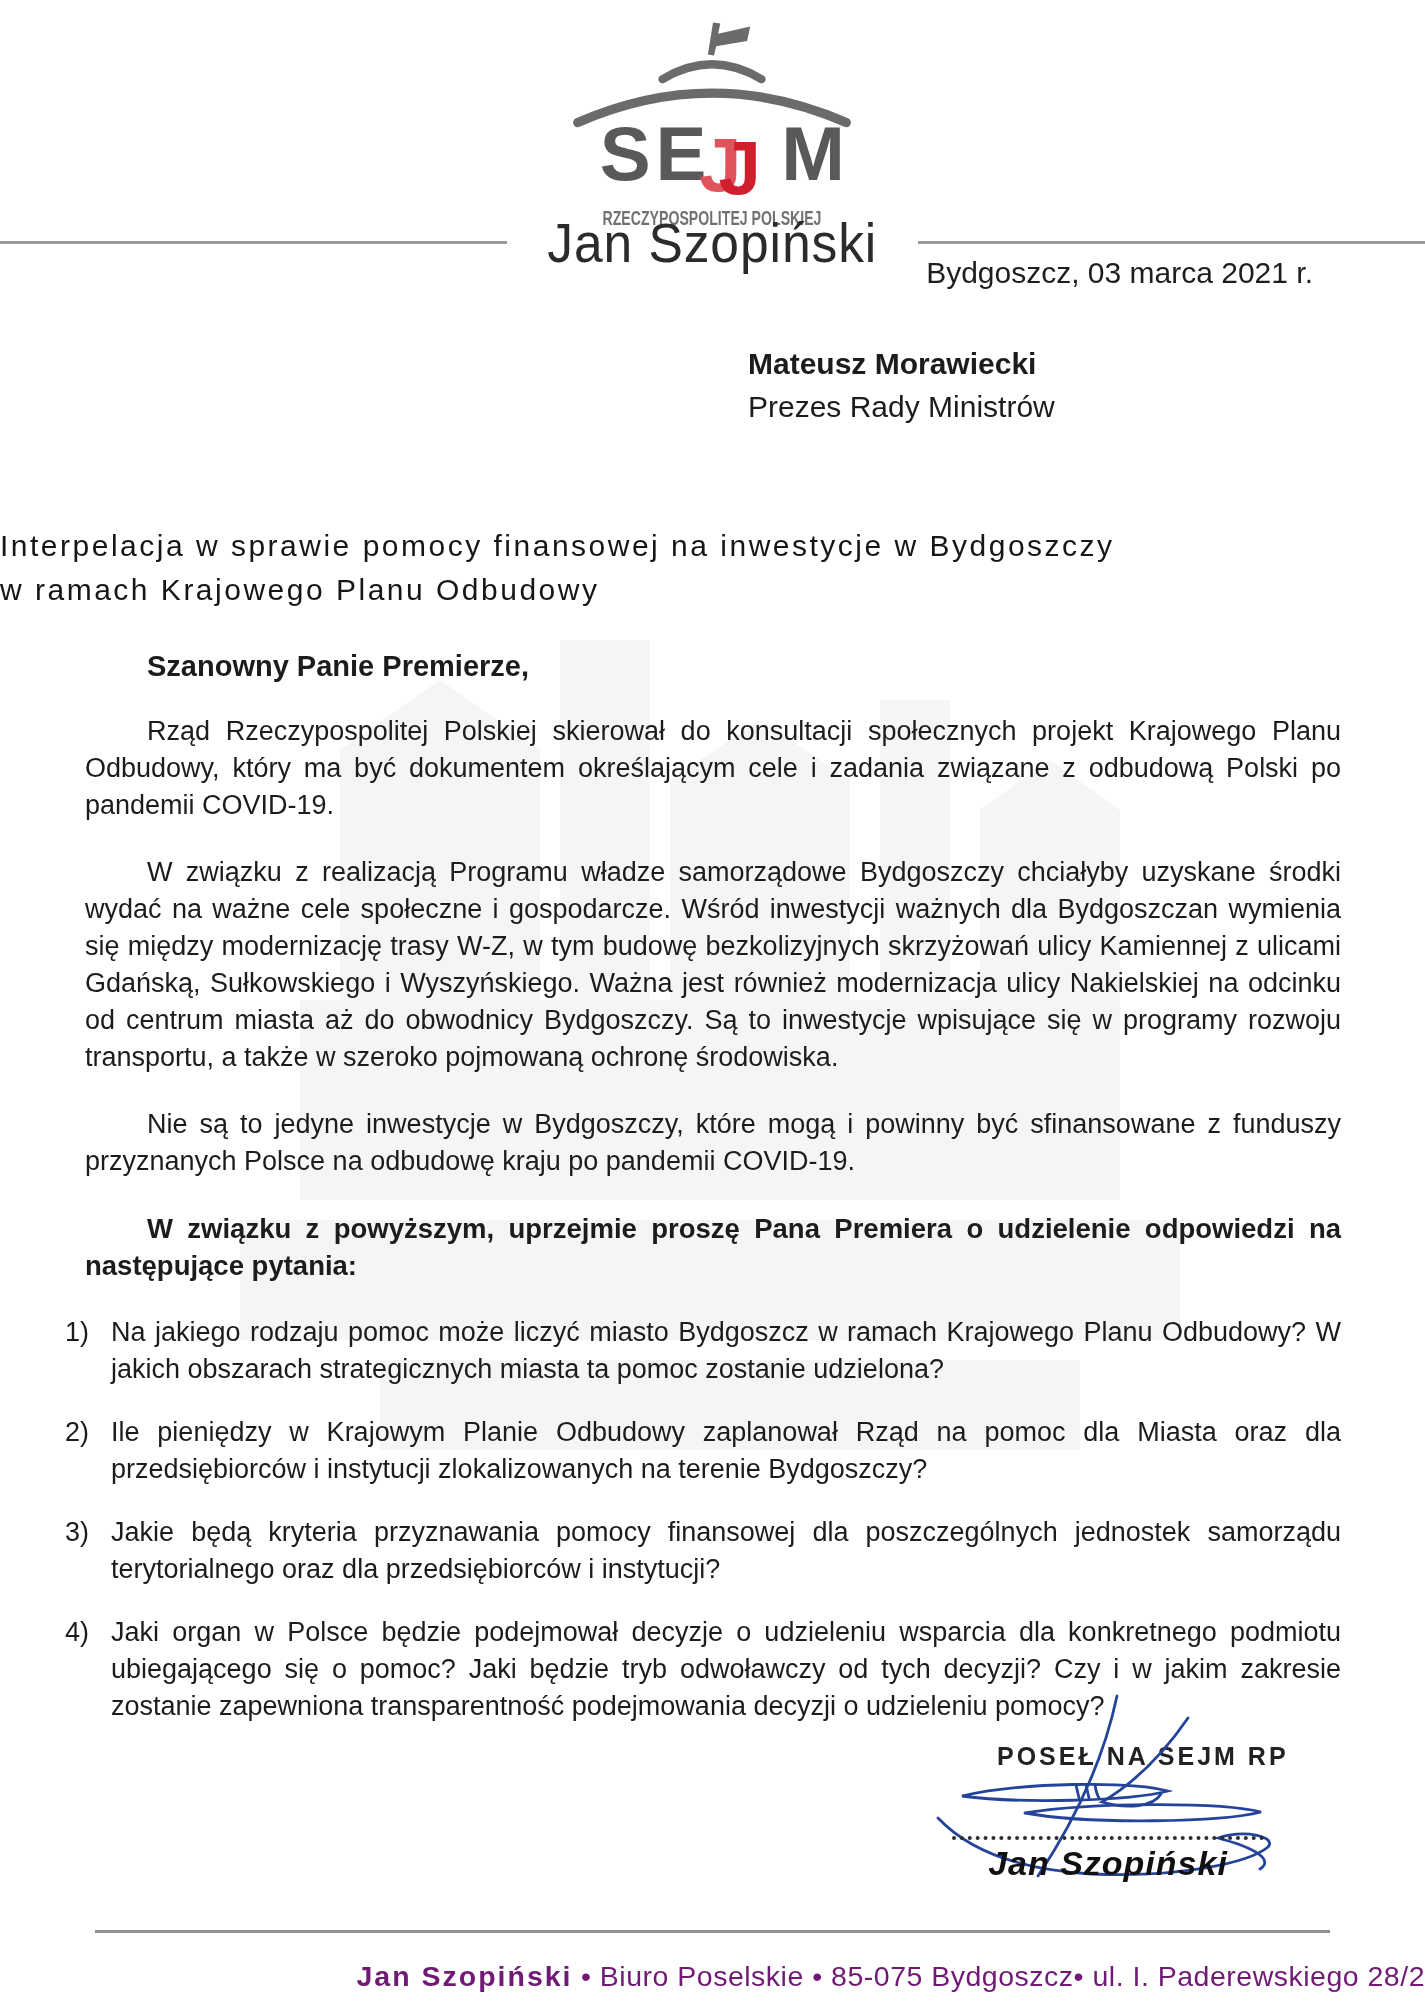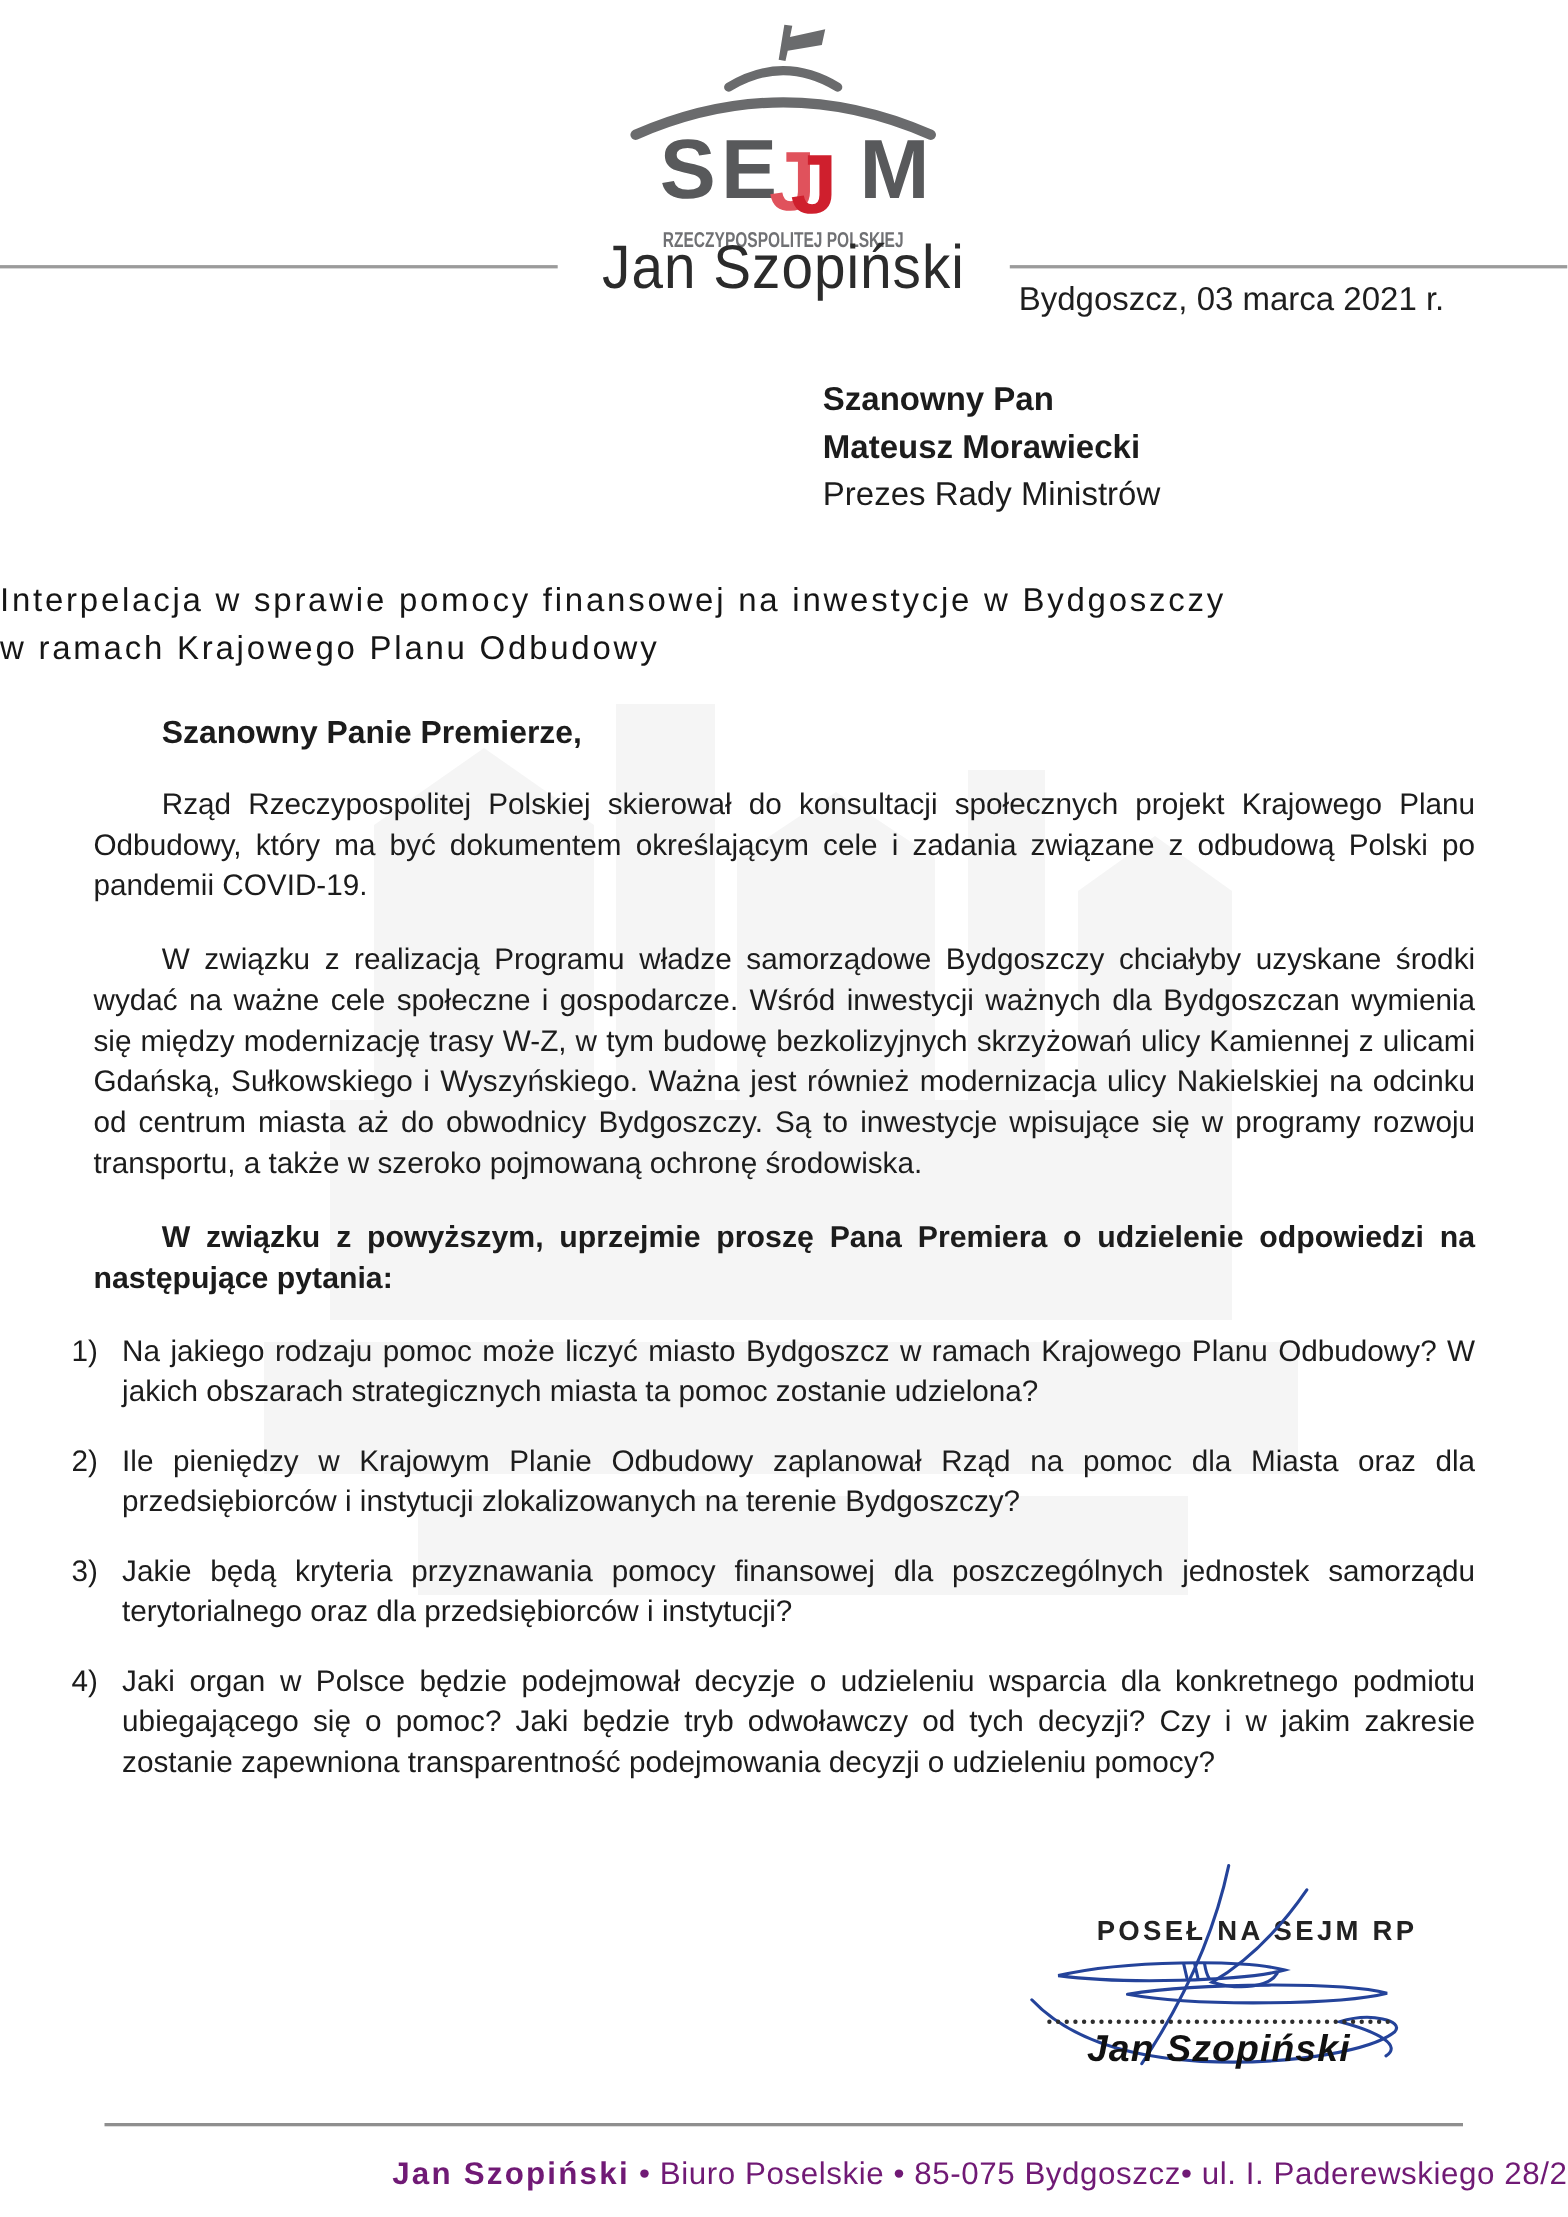--- a/index.html
+++ b/index.html
@@ -95,34 +95,34 @@
 
 <div class="abs layer title-row">
   <div class="title-rule"></div>
   <div class="title-name">Jan Szopiński</div>
   <div class="title-rule"></div>
 </div>
 
 <div class="abs layer date-line">Bydgoszcz, 03 marca 2021 r.</div>
 
 <div class="abs layer addressee">
-  <div class="bold">Szanowny Pan</div>
   <div class="bold">Mateusz Morawiecki</div>
   <div>Prezes Rady Ministrów</div>
 </div>
 
 <div class="abs layer subject">
   <div>Interpelacja w sprawie pomocy finansowej na inwestycje w Bydgoszczy</div>
   <div>w ramach Krajowego Planu Odbudowy</div>
 </div>
 
 <div class="abs layer body-col">
   <div class="greeting">Szanowny Panie Premierze,</div>
   <p class="para">Rząd Rzeczypospolitej Polskiej skierował do konsultacji społecznych projekt Krajowego Planu Odbudowy, który ma być dokumentem określającym cele i zadania związane z odbudową Polski po pandemii COVID-19.</p>
   <p class="para">W związku z realizacją Programu władze samorządowe Bydgoszczy chciałyby uzyskane środki wydać na ważne cele społeczne i gospodarcze. Wśród inwestycji ważnych dla Bydgoszczan wymienia się między modernizację trasy W-Z, w tym budowę bezkolizyjnych skrzyżowań ulicy Kamiennej z ulicami Gdańską, Sułkowskiego i Wyszyńskiego. Ważna jest również modernizacja ulicy Nakielskiej na odcinku od centrum miasta aż do obwodnicy Bydgoszczy. Są to inwestycje wpisujące się w programy rozwoju transportu, a także w szeroko pojmowaną ochronę środowiska.</p>
+  <p class="para">Nie są to jedyne inwestycje w Bydgoszczy, które mogą i powinny być sfinansowane z funduszy przyznanych Polsce na odbudowę kraju po pandemii COVID-19.</p>
   <p class="para request">W związku z powyższym, uprzejmie proszę Pana Premiera o udzielenie odpowiedzi na następujące pytania:</p>
 
   <div class="q-row">
     <span class="q-num">1)</span>
     <span class="q-text">Na jakiego rodzaju pomoc może liczyć miasto Bydgoszcz w ramach Krajowego Planu Odbudowy? W jakich obszarach strategicznych miasta ta pomoc zostanie udzielona?</span>
   </div>
   <div class="q-row">
     <span class="q-num">2)</span>
     <span class="q-text">Ile pieniędzy w Krajowym Planie Odbudowy zaplanował Rząd na pomoc dla Miasta oraz dla przedsiębiorców i instytucji zlokalizowanych na terenie Bydgoszczy?</span>
   </div>

